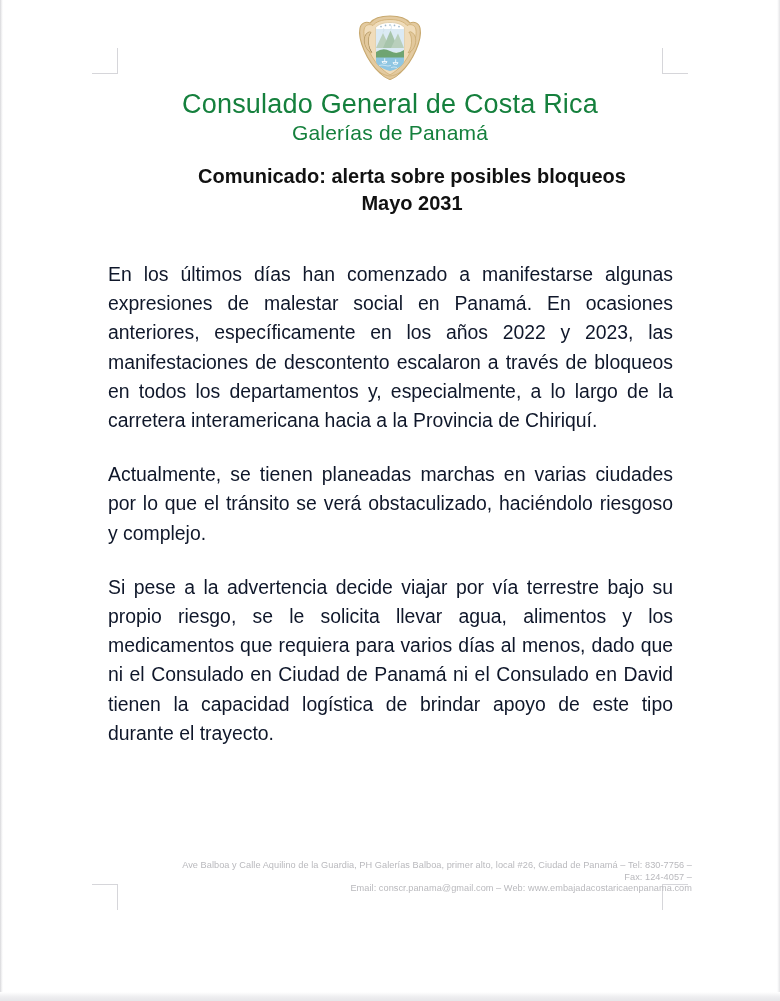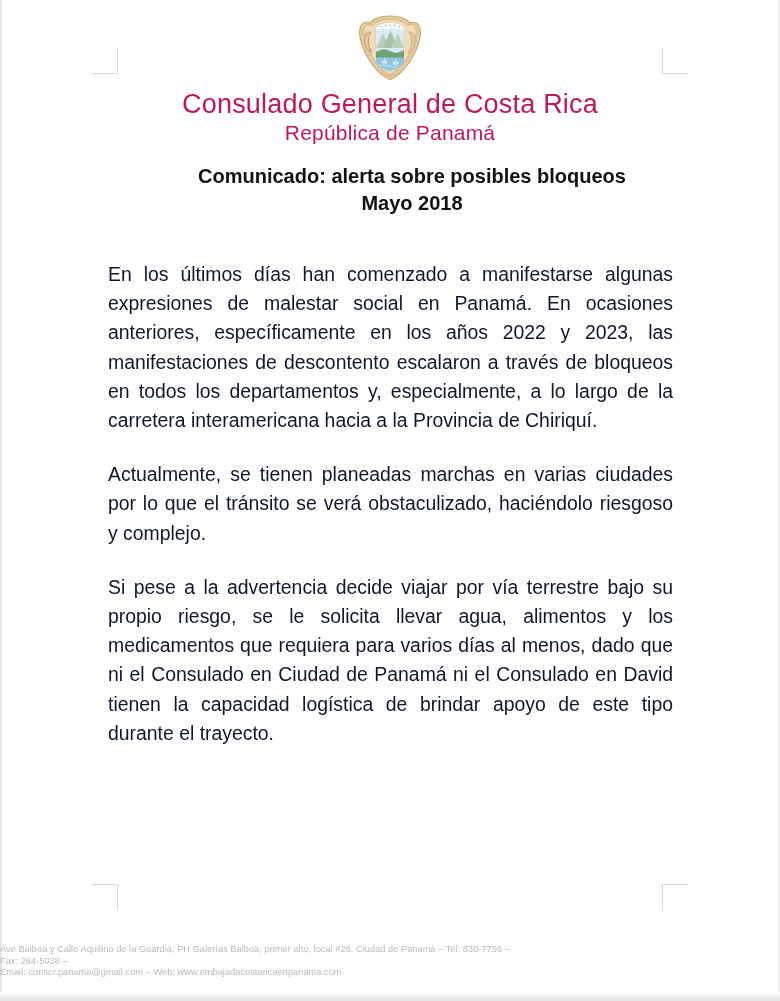--- a/index.html
+++ b/index.html
@@ -86,21 +86,21 @@
     height: 72px;
     vertical-align: top;
   }
 
   
   .letterhead {
     position: absolute;
     left: 0; top: 88px;
     width: 780px;
     text-align: center;
-    color: #be185d;
+    color: #15803d;
     font-weight: 400;
   }
   .letterhead .org {
     font-size: 27px;
     line-height: 32px;
     letter-spacing: 0.2px;
   }
   .letterhead .country {
     font-size: 21px;
     line-height: 26px;
@@ -134,23 +134,23 @@
   }
   .body-copy p {
     margin: 0 0 25px 0;
   }
   .body-copy p:last-child { margin-bottom: 12px; }
 
   
   .footer {
     position: absolute;
     left: 0;
-    top: 944px;
+    top: 860px;
     width: 692px;
-    text-align: left;
+    text-align: right;
     color: #b9b9bd;
     font-size: 9.2px;
     line-height: 11.6px;
     letter-spacing: 0.05px;
   }
   .footer div { white-space: nowrap; }
 </style>
 </head>
 <body>
 
@@ -221,33 +221,33 @@
       <path d="M16 20 C11 22 10 29 13 35 C14.5 38 17 40 19 40.5 C16.5 37 15 32 15.5 27 C15.8 24 16.6 21.8 18 20.4 Z" fill="#e0c characters" stroke="none"></path>
       <path d="M16.2 19.8 C11 22 9.8 29.2 12.9 35.3 C14.4 38.3 16.9 40.4 19 41 C16.4 37.3 15 32 15.6 27 C15.9 24 16.8 21.6 18.1 20.2 Z" fill="#e2c89c" stroke="#c6a66a" stroke-width="0.7"></path>
       <path d="M57.8 19.8 C63 22 64.2 29.2 61.1 35.3 C59.6 38.3 57.1 40.4 55 41 C57.6 37.3 59 32 58.4 27 C58.1 24 57.2 21.6 55.9 20.2 Z" fill="#e2c89c" stroke="#c6a66a" stroke-width="0.7"></path>
 
       <path d="M26 60 C30 64.5 34 66.5 37 67.5 C40 66.5 44 64.5 48 60 C44 62.5 40 63.8 37 64 C34 63.8 30 62.5 26 60 Z" fill="#e2c89c" stroke="#c6a66a" stroke-width="0.6"></path>
     </svg>
   </div>
 
   <div class="letterhead">
     <div class="org">Consulado General de Costa Rica</div>
-    <div class="country">República de Panamá</div>
+    <div class="country">Galerías de Panamá</div>
   </div>
 
   <div class="headline">
     <div>Comunicado: alerta sobre posibles bloqueos</div>
-    <div>Mayo 2018</div>
+    <div>Mayo 2031</div>
   </div>
 
   <div class="body-copy">
     <p>En los últimos días han comenzado a manifestarse algunas expresiones de malestar social en Panamá. En ocasiones anteriores, específicamente en los años 2022 y 2023, las manifestaciones de descontento escalaron a través de bloqueos en todos los departamentos y, especialmente, a lo largo de la carretera interamericana hacia a la Provincia de Chiriquí.</p>
     <p>Actualmente, se tienen planeadas marchas en varias ciudades por lo que el tránsito se verá obstaculizado, haciéndolo riesgoso y complejo.</p>
     <p>Si pese a la advertencia decide viajar por vía terrestre bajo su propio riesgo, se le solicita llevar agua, alimentos y los medicamentos que requiera para varios días al menos, dado que ni el Consulado en Ciudad de Panamá ni el Consulado en David tienen la capacidad logística de brindar apoyo de este tipo durante el trayecto.</p>
   </div>
 
   <div class="footer">
     <div>Ave Balboa y Calle Aquilino de la Guardia, PH Galerías Balboa, primer alto, local #26, Ciudad de Panamá – Tel: 830-7756 –</div>
-    <div>Fax: 264-5038 –</div>
+    <div>Fax: 124-4057 –</div>
     <div>Email: conscr.panama@gmail.com – Web: www.embajadacostaricaenpanama.com</div>
   </div>
 
 </div>
 
 </body></html>

